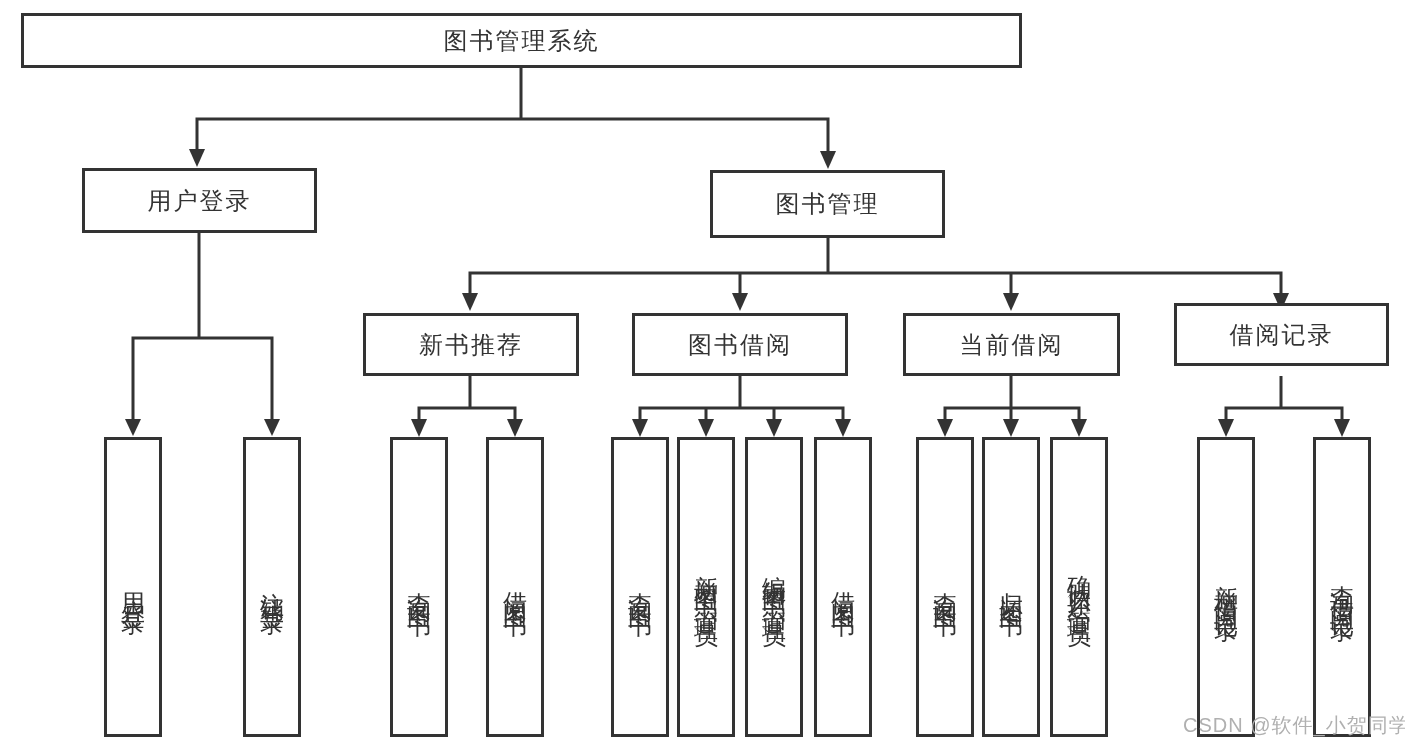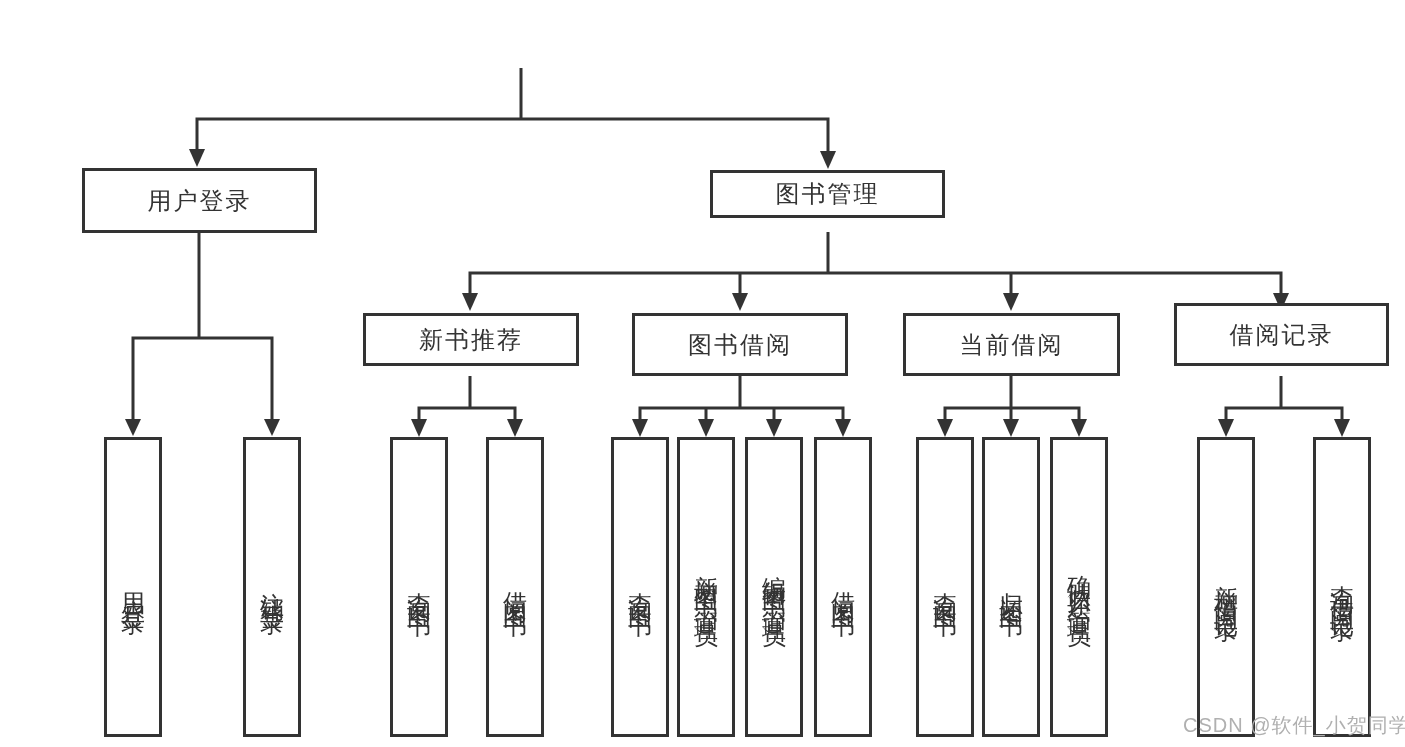--- a/index.html
+++ b/index.html
@@ -67,25 +67,26 @@
       <polygon points="1003,419 1019,419 1011,437"></polygon>
       <polygon points="1071,419 1087,419 1079,437"></polygon>
     </g>
     <g>
       <path d="M1281 376 V408 M1224.5 408 H1343.5 M1226 408 V420 M1342 408 V420"></path>
       <polygon points="1218,419 1234,419 1226,437"></polygon>
       <polygon points="1334,419 1350,419 1342,437"></polygon>
     </g>
   </svg>
 
+  <div class="hnode" style="left:21px;top:13px;width:1001px;height:55px;">图书管理系统</div>
 
   <div class="hnode" style="left:82px;top:168px;width:235px;height:65px;">用户登录</div>
-  <div class="hnode" style="left:710px;top:170px;width:235px;height:48px;">图书管理</div>
+  <div class="hnode" style="left:710px;top:170px;width:235px;height:68px;">图书管理</div>
 
-  <div class="hnode" style="left:363px;top:313px;width:216px;height:53px;">新书推荐</div>
+  <div class="hnode" style="left:363px;top:313px;width:216px;height:63px;">新书推荐</div>
   <div class="hnode" style="left:903px;top:313px;width:217px;height:63px;">当前借阅</div>
   <div class="hnode" style="left:632px;top:313px;width:216px;height:63px;">图书借阅</div>
   <div class="hnode" style="left:1174px;top:303px;width:215px;height:63px;">借阅记录</div>
 
   <div class="vnode" style="left:104px;">用户登录</div>
   <div class="vnode" style="left:243px;">注销登录</div>
 
   <div class="vnode" style="left:390px;">查询图书</div>
   <div class="vnode" style="left:486px;">借阅图书</div>
 

